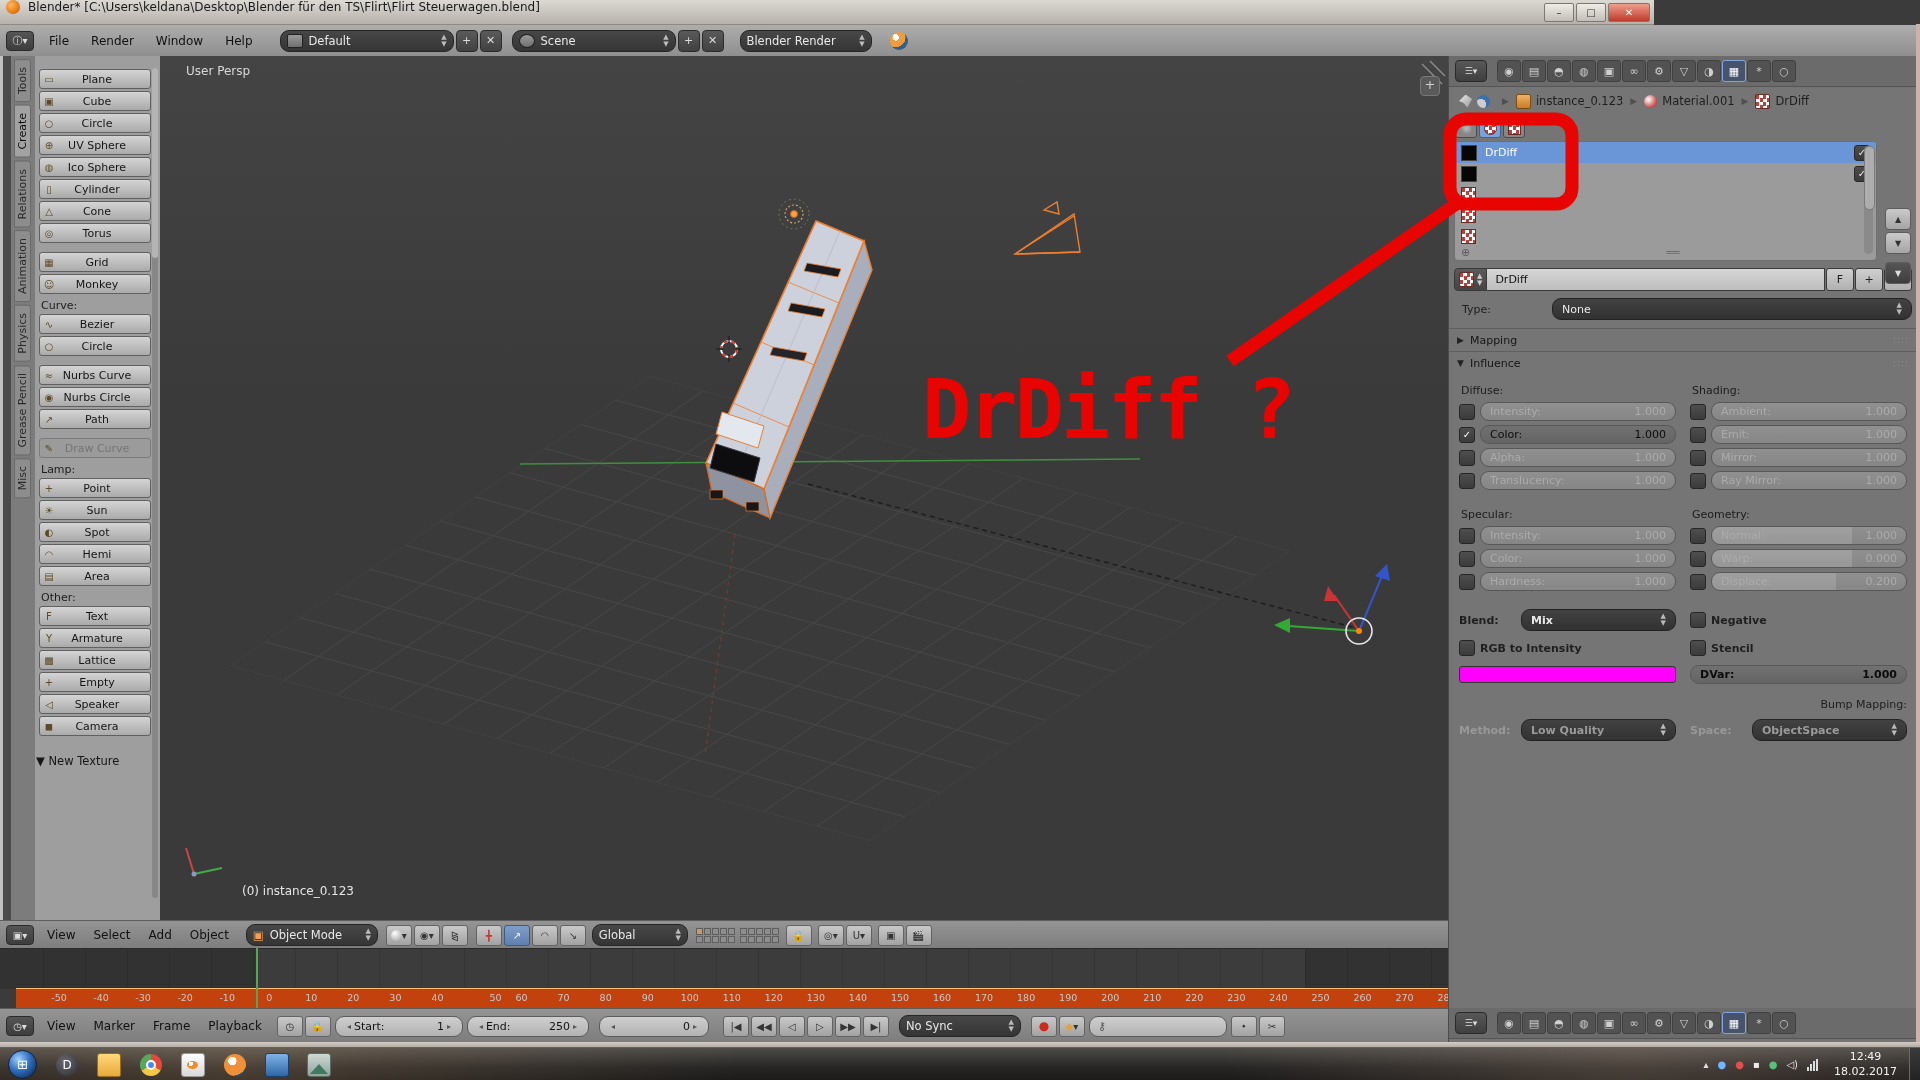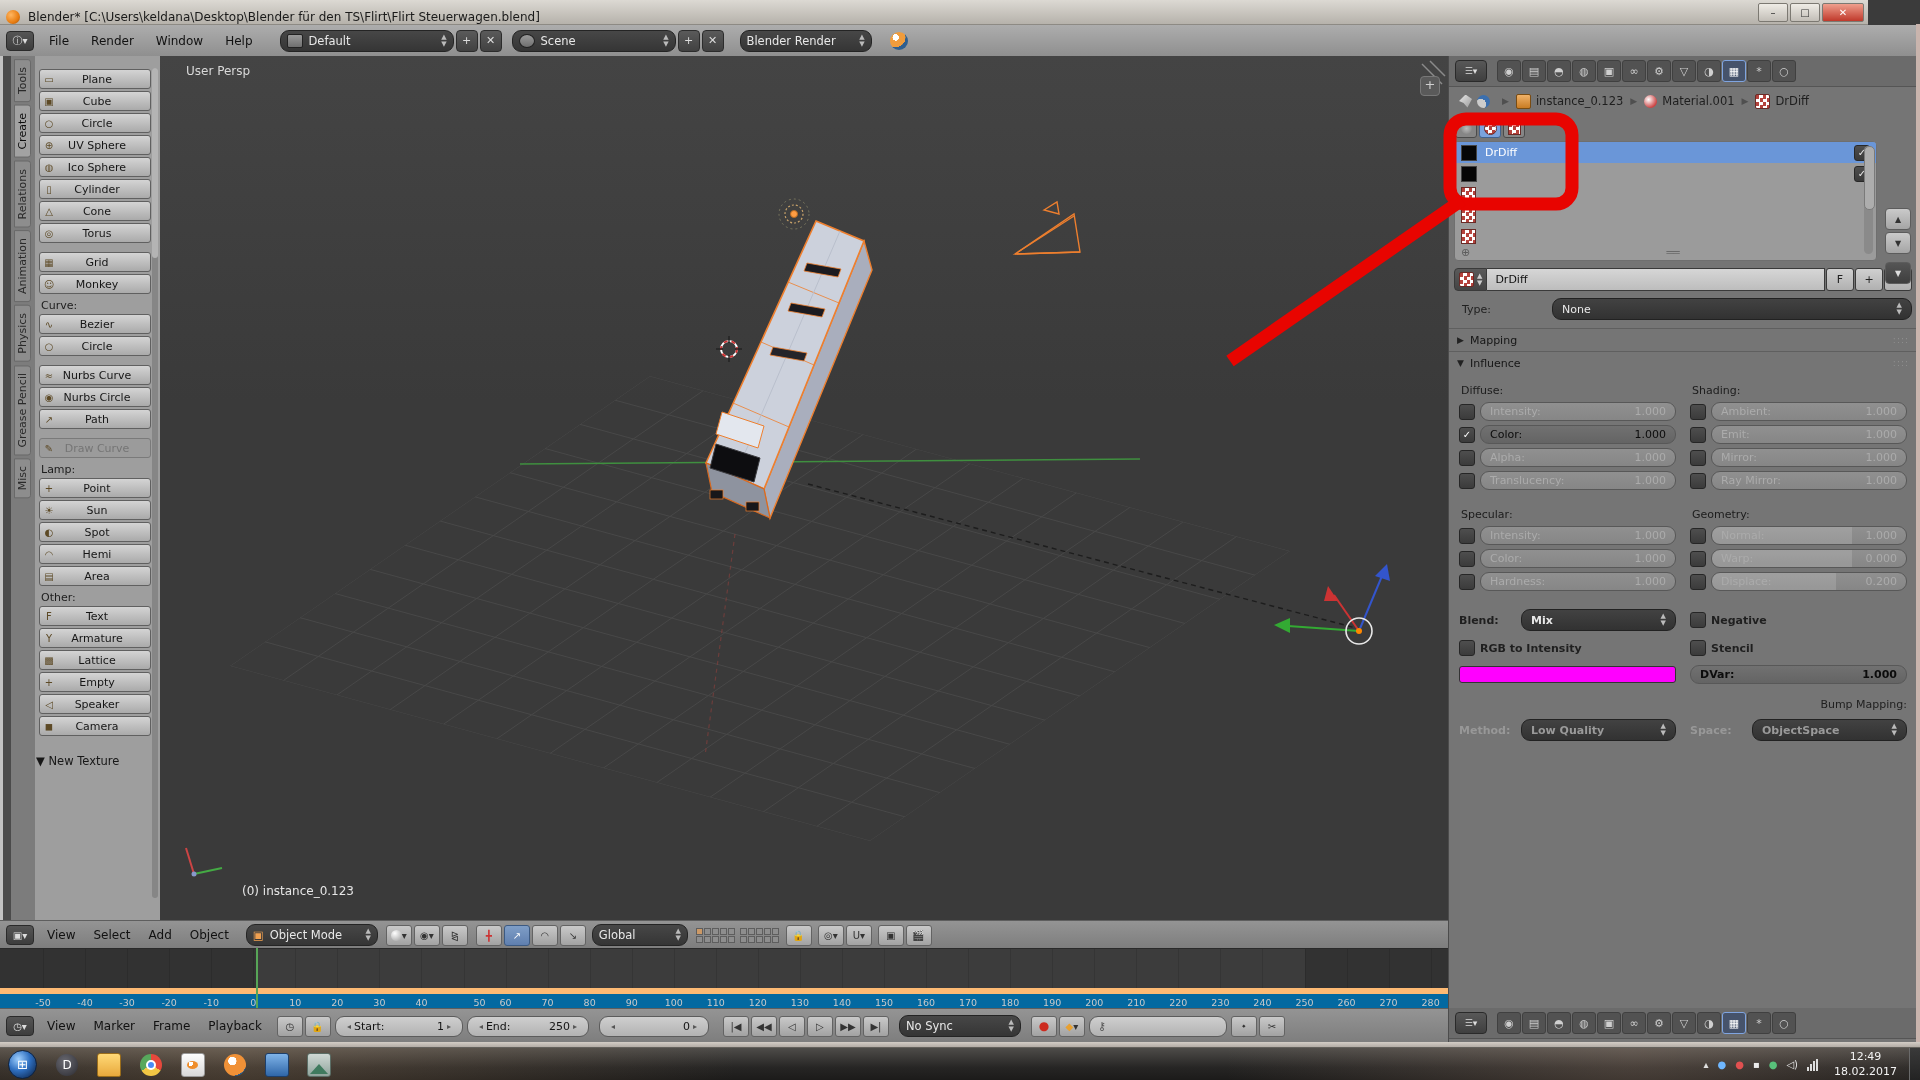--- a/index.html
+++ b/index.html
@@ -1,21 +1,21 @@
 <!DOCTYPE html>
 <html><head>
 <meta charset="utf-8">
 <style>
   html,body{margin:0;padding:0;background:#000;width:1920px;height:1080px;overflow:hidden;
     font-family:"DejaVu Sans","Liberation Sans",sans-serif;-webkit-font-smoothing:antialiased;}
   #screen{position:absolute;left:0;top:0;width:1920px;height:1080px;background:#3b3b3b;}
   .abs{position:absolute;}
   
-  #titlebar{left:0;top:0;width:1868px;height:24px;background:linear-gradient(#dcd9d3,#b6b2ab);
-    border-bottom:1px solid #8d8a84;display:flex;align-items:flex-end;font-size:12px;color:#1a1a1a;}
+  #titlebar{left:0;top:0;width:1654px;height:24px;background:linear-gradient(#dcd9d3,#b6b2ab);
+    border-bottom:1px solid #8d8a84;display:flex;align-items:flex-start;font-size:12px;color:#1a1a1a;}
   #titlebar .appicon{width:14px;height:14px;margin:0 8px 0 6px;border-radius:50%;
     background:radial-gradient(circle at 35% 35%,#ffb661,#e87d12 60%,#9e4e05);}
   .wbtn{width:28px;height:17px;margin-left:2px;border:1px solid #7c7972;border-radius:2px;
     background:linear-gradient(#efece6,#c2beb7);display:flex;align-items:center;justify-content:center;
     font-size:10px;color:#333;}
   .wbtn.close{background:linear-gradient(#ef9f8d,#c0392b);color:#fff;width:40px;}
   #wincontrols{position:absolute;right:4px;top:3px;display:flex;}
   #win-right-border{left:1916px;top:24px;width:4px;height:1022px;background:#c9b4ad;}
   #win-bottom-border{left:0;top:1042px;width:1920px;height:5px;background:linear-gradient(#d3cdc6,#b3aca5);}
   
@@ -71,21 +71,21 @@
   .icon-btn.pressed{background:linear-gradient(#7f9ec7,#5f7faf);color:#fff;border-color:#3c5a82;}
   .pill-field{height:19px;border:1px solid #5c5c5c;border-radius:9px;background:linear-gradient(#cfcfcf,#b2b2b2);
     display:flex;align-items:center;font-size:11px;color:#141414;padding:0 8px;margin-left:4px;}
   .pill-field .arr{color:#555;font-size:8px;padding:0 3px;}
   .layers{display:flex;margin-left:8px;}
   .lgrid{display:grid;grid-template-columns:repeat(5,7px);grid-template-rows:repeat(2,7px);gap:1px;margin-right:5px;}
   .lcell{background:#8e8e8e;border:1px solid #5e5e5e;}
   .lcell.on{background:#c96;}
   
   #tl-track{left:0;top:948px;width:1448px;height:40px;background:#3c3c3c;border-top:1px solid #2a2a2a;overflow:hidden;}
-  #ruler{left:0;top:988px;width:1448px;height:20px;background:#0369a1;border-top:6px solid #fdba74;overflow:hidden;}
+  #ruler{left:16px;top:988px;width:1448px;height:20px;background:#c2410c;border-top:1px solid #fdba74;overflow:hidden;}
   .tick{position:absolute;top:3px;font-size:9.5px;color:#c9c9c9;transform:translateX(-50%);}
   .gline{position:absolute;top:0;width:1px;height:40px;background:#353535;}
   #playhead{left:256px;top:948px;width:2px;height:60px;background:#57a557;}
   .shade{position:absolute;top:0;height:40px;background:rgba(0,0,0,.16);}
   
   #props{left:1448px;top:56px;width:468px;height:986px;background:#757575;border-left:1px solid #4c4c4c;font-size:11px;color:#1f1f1f;overflow:hidden;}
   .props-iconrow{display:flex;align-items:center;height:30px;background:#6b6b6b;border-bottom:1px solid #555;padding-left:6px;}
   .ptab{width:22px;height:20px;margin-right:1px;border-radius:3px;background:#525252;border:1px solid #404040;
     display:flex;align-items:center;justify-content:center;font-size:11px;color:#cfcfcf;}
   .ptab.active{background:#46536b;border-color:#7fa4e0;color:#fff;}
@@ -1053,13 +1053,14 @@
         <div>18.02.2017</div>
       </div>
       <div id="show-desktop"></div>
     </div>
   </div>
 
   <svg id="annotation-svg" class="abs">
     <rect x="1450" y="119" width="122" height="85" rx="16" fill="none" stroke="#e80400" stroke-width="13"></rect>
     <line x1="1462" y1="200" x2="1230" y2="361" stroke="#e80400" stroke-width="13"></line>
   </svg>
+  <div id="annotation-text" class="abs">DrDiff ?</div>
 </div>
 
 </body></html>

